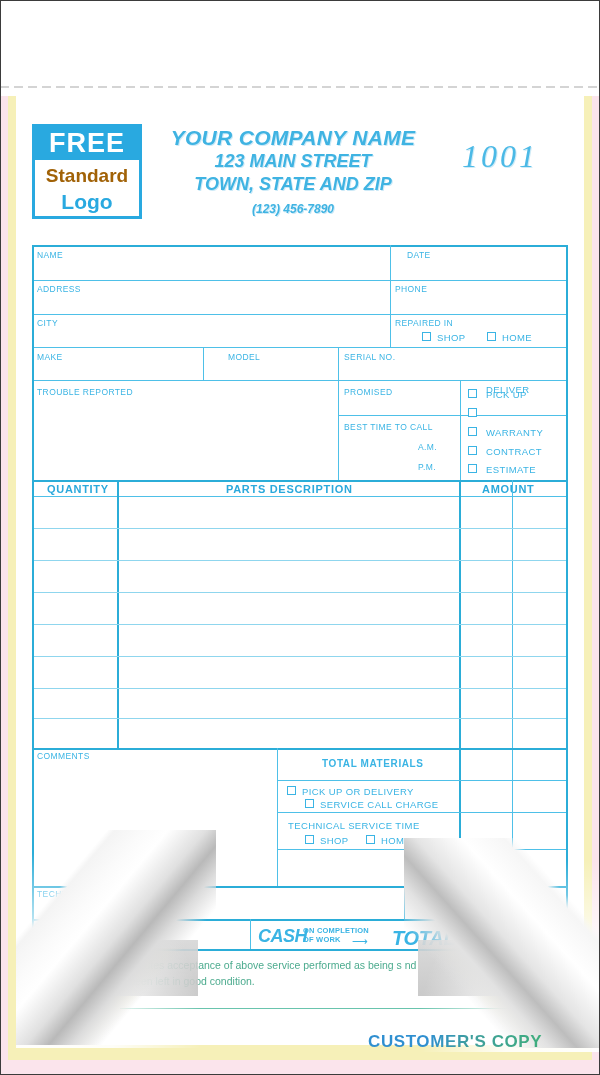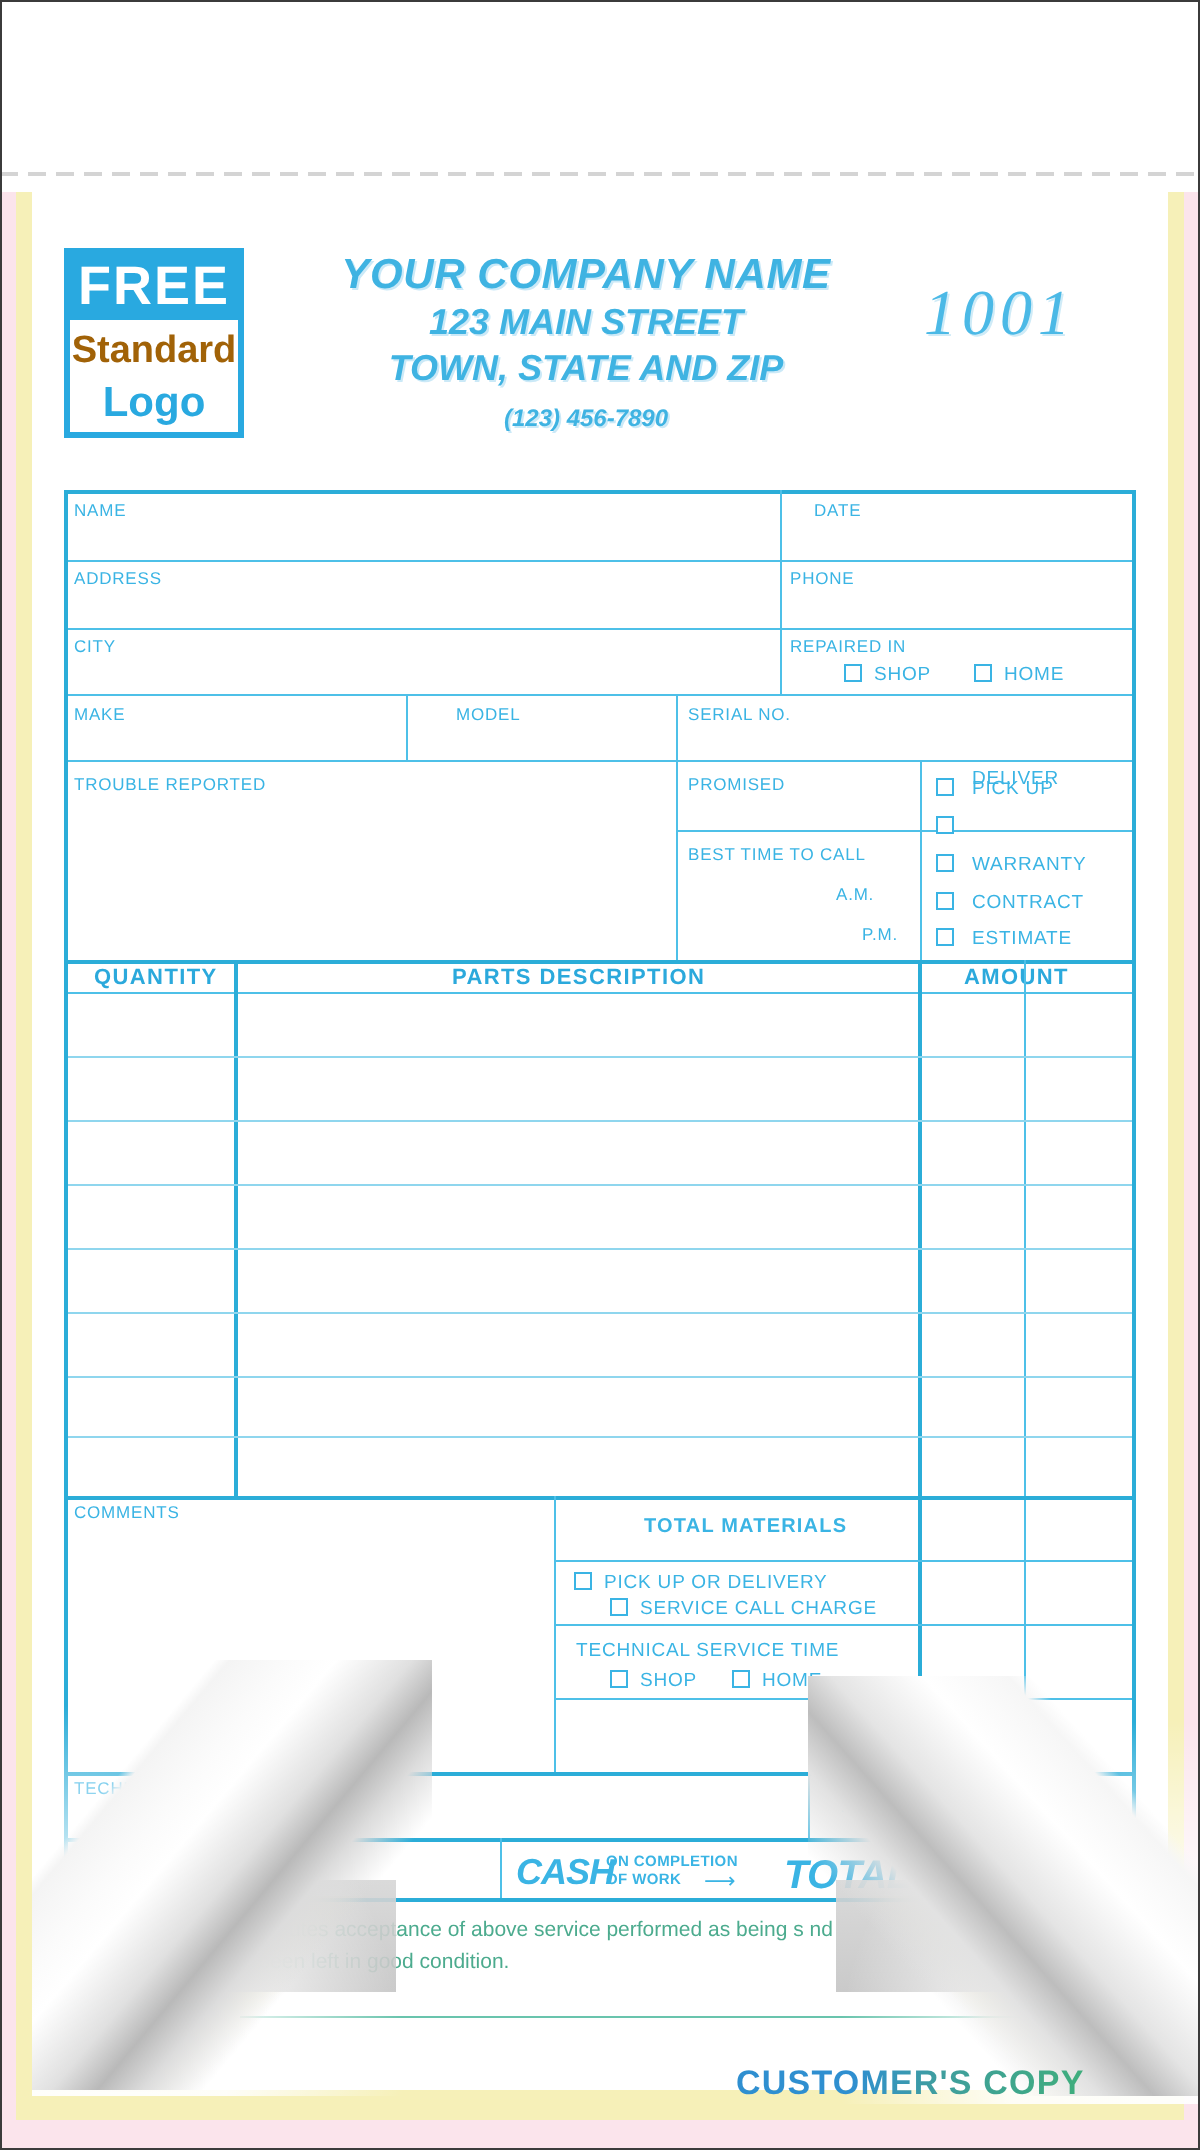--- a/index.html
+++ b/index.html
@@ -62,21 +62,21 @@
   .hline { height: 1px; }
   .vline { width: 1px; }
   .hline.thick { height: 2px; background: #2badd8; }
   .vline.thick { width: 2px; background: #2badd8; }
   .hline.pale { background: #8fd6ee; }
 
   
   .logo-box {
     position: absolute;
     left: 32px; top: 124px;
-    width: 90px; height: 95px;
+    width: 110px; height: 95px;
     border: 3px solid #29a9e0;
     background: #ffffff;
   }
   .logo-free {
     background: #29a9e0;
     color: #ffffff;
     font-weight: bold;
     font-size: 27px;
     letter-spacing: 1px;
     text-align: center;
@@ -332,21 +332,21 @@
   <div class="cbx" style="left:487px; top:332px;"></div>
   <div class="cap mid" style="left:502px; top:332px;">HOME</div>
 
   <div class="cap" style="left:37px;  top:352px;">MAKE</div>
   <div class="cap" style="left:210px; top:352px;padding-left:18px;">MODEL</div>
   <div class="cap" style="left:344px; top:352px;">SERIAL NO.</div>
   <div class="cap" style="left:37px;  top:387px;">TROUBLE REPORTED</div>
   <div class="cap" style="left:344px; top:387px;">PROMISED</div>
   <div class="cap" style="left:344px; top:422px;">BEST TIME TO CALL</div>
   <div class="cap" style="left:418px; top:442px;">A.M.</div>
-  <div class="cap" style="left:418px; top:462px;margin-left:13px;">P.M.</div>
+  <div class="cap" style="left:418px; top:462px;">P.M.</div>
 
   <div class="cbx" style="left:468px; top:389px;"></div>
   <div class="cap mid" style="left:486px; top:389px;">PICK UP</div>
   <div class="cbx" style="left:468px; top:408px;"></div>
   <div class="cap mid" style="left:486px; top:384px;">DELIVER</div>
   <div class="cbx" style="left:468px; top:427px;"></div>
   <div class="cap mid" style="left:486px; top:427px;">WARRANTY</div>
   <div class="cbx" style="left:468px; top:446px;"></div>
   <div class="cap mid" style="left:486px; top:446px;">CONTRACT</div>
   <div class="cbx" style="left:468px; top:464px;"></div>

